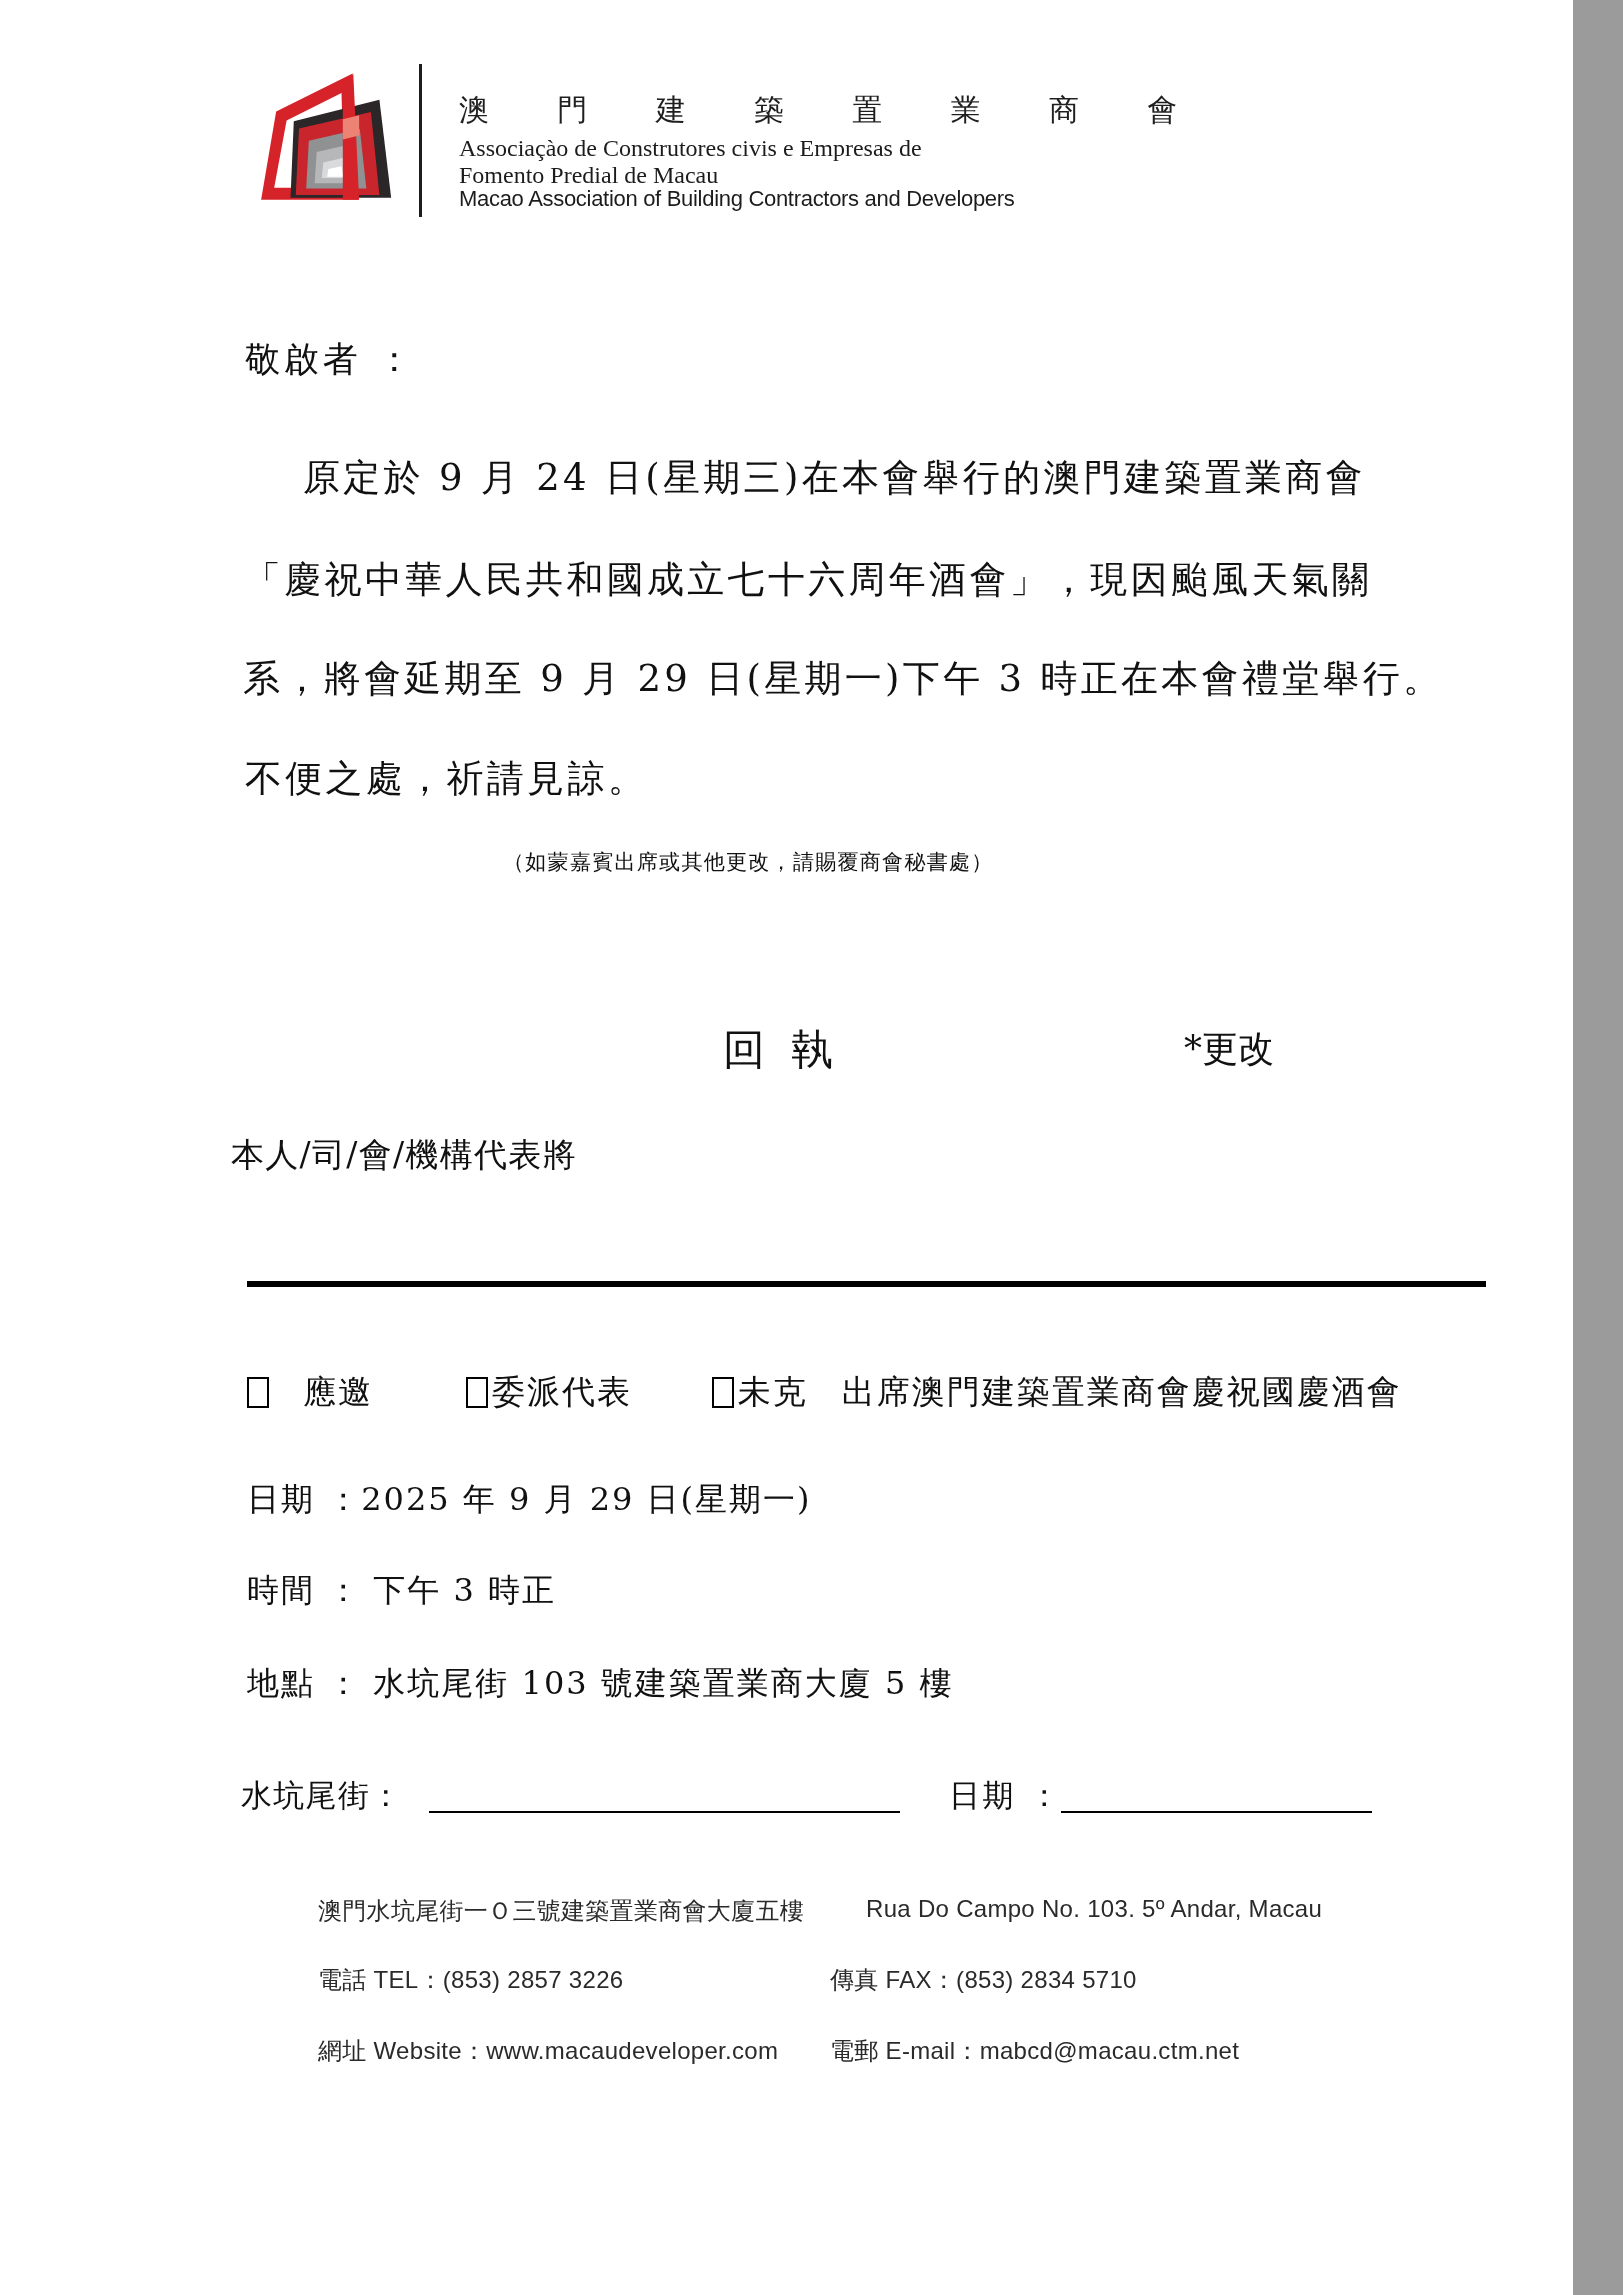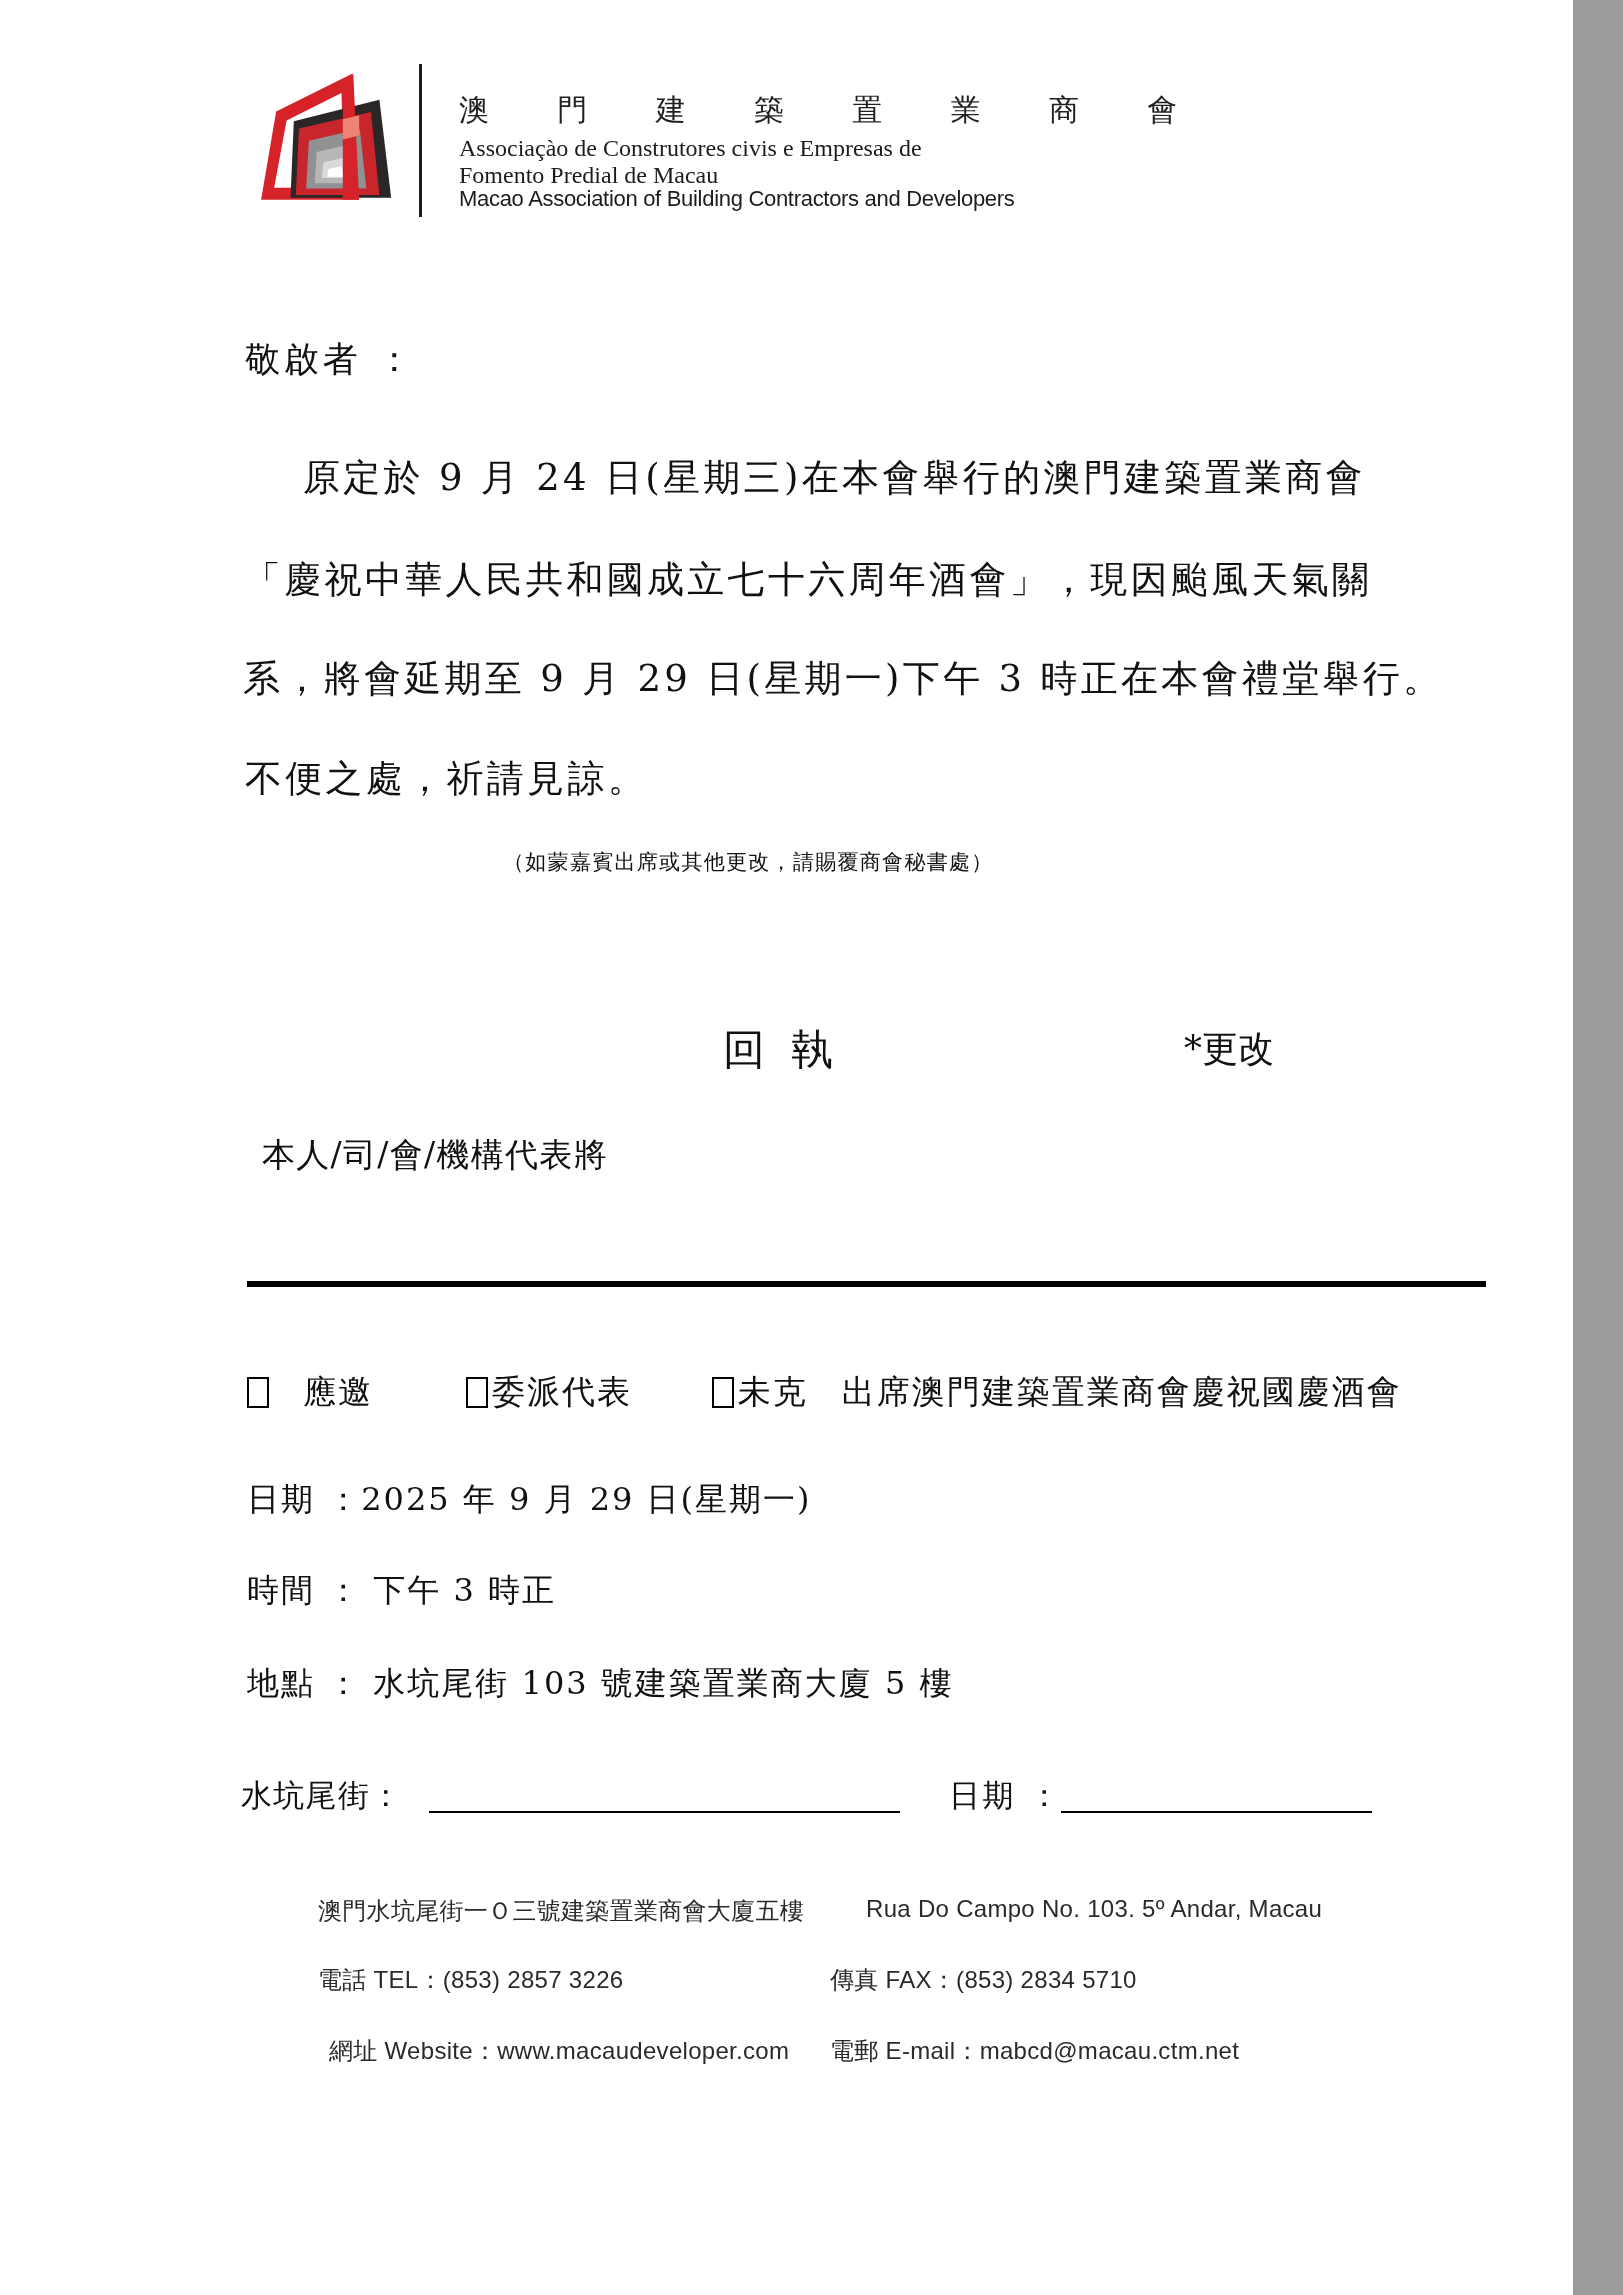--- a/index.html
+++ b/index.html
@@ -37,21 +37,21 @@
   .salutation{left:245px;top:336px;font-size:35px;letter-spacing:3.9px;}
   .bodyline{font-size:37px;letter-spacing:3.3px;}
   .l1{left:303px;top:453px;}
   .l2{left:244px;top:555px;}
   .l3{left:243px;top:654px;}
   .l4{left:245px;top:754px;}
   .note{left:503px;top:848px;font-size:21px;letter-spacing:1.3px;}
 
   .reply-title{left:723px;top:1022px;font-size:42px;letter-spacing:6.5px;}
   .change-label{left:1184px;top:1025px;font-size:36px;}
-  .reply-intro{left:262px;top:1133px;font-size:33px;letter-spacing:1.3px;text-align:center;}
+  .reply-intro{left:231px;top:1133px;font-size:33px;letter-spacing:1.3px;text-align:center;}
 
   .rule{position:absolute;left:247px;top:1281px;width:1239px;height:5.9px;background:#000;}
 
   .options-row{
     position:absolute;left:247px;top:1373px;height:39px;
     display:flex;align-items:center;font-size:33px;letter-spacing:2px;
   }
   .cbx{
     width:22px;height:31px;border:2.6px solid #000;background:#fff;
     flex:0 0 auto;box-sizing:border-box;
@@ -77,21 +77,21 @@
 
   
   .foot{
     font-family:"Liberation Sans", sans-serif;
     font-size:24px;color:#2a2a2a;letter-spacing:0.3px;
   }
   .f-addr-zh{left:318px;top:1895px;}
   .f-addr-en{left:866px;top:1895px;}
   .f-tel{left:318px;top:1964px;}
   .f-fax{left:830px;top:1964px;}
-  .f-web{left:318px;top:2035px;margin-left:11px;}
+  .f-web{left:318px;top:2035px;}
   .f-mail{left:830px;top:2035px;}
 </style>
 </head>
 <body>
 
 <div class="page">
 
   <div>
     <svg class="logo-svg" viewBox="380 98 280 230" aria-hidden="true">
 

